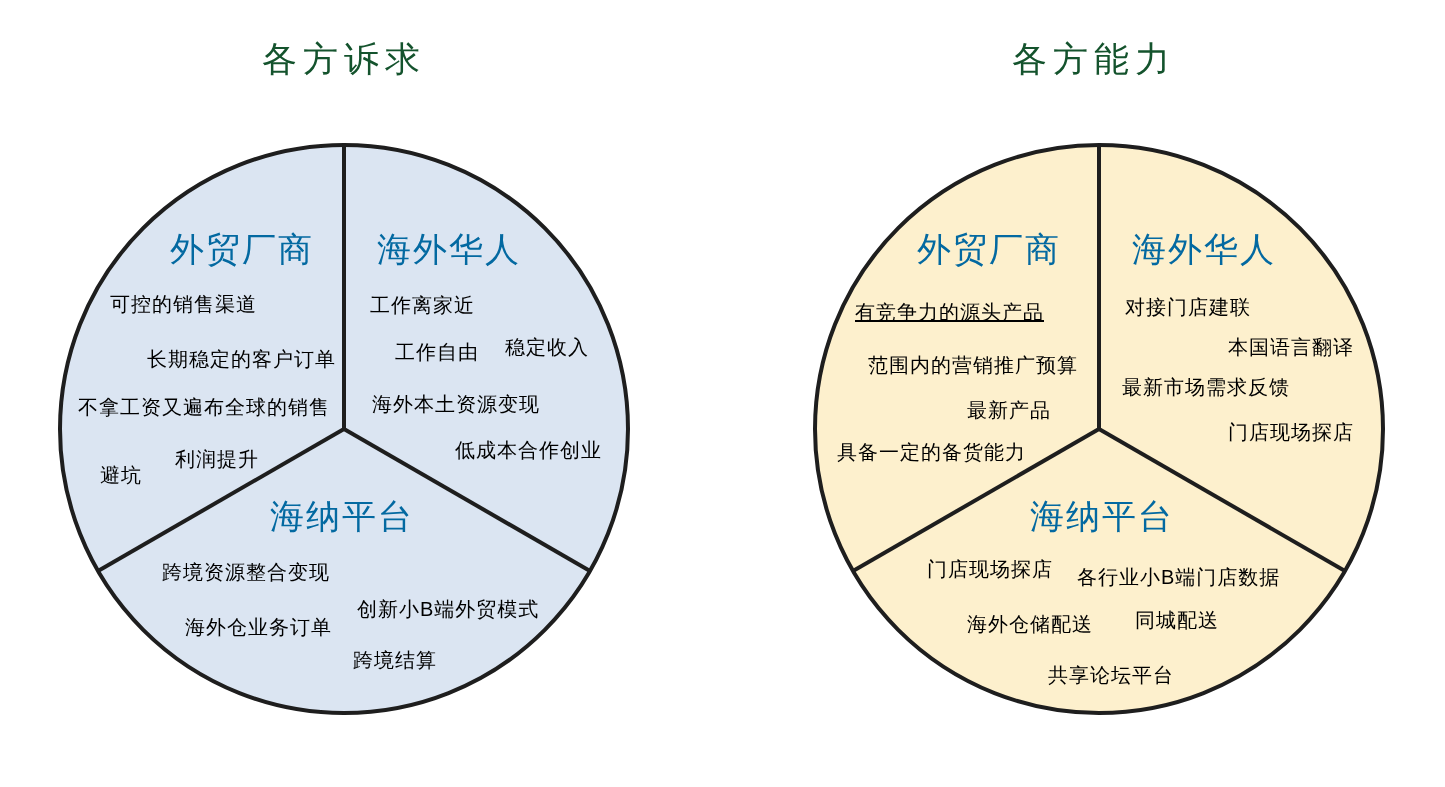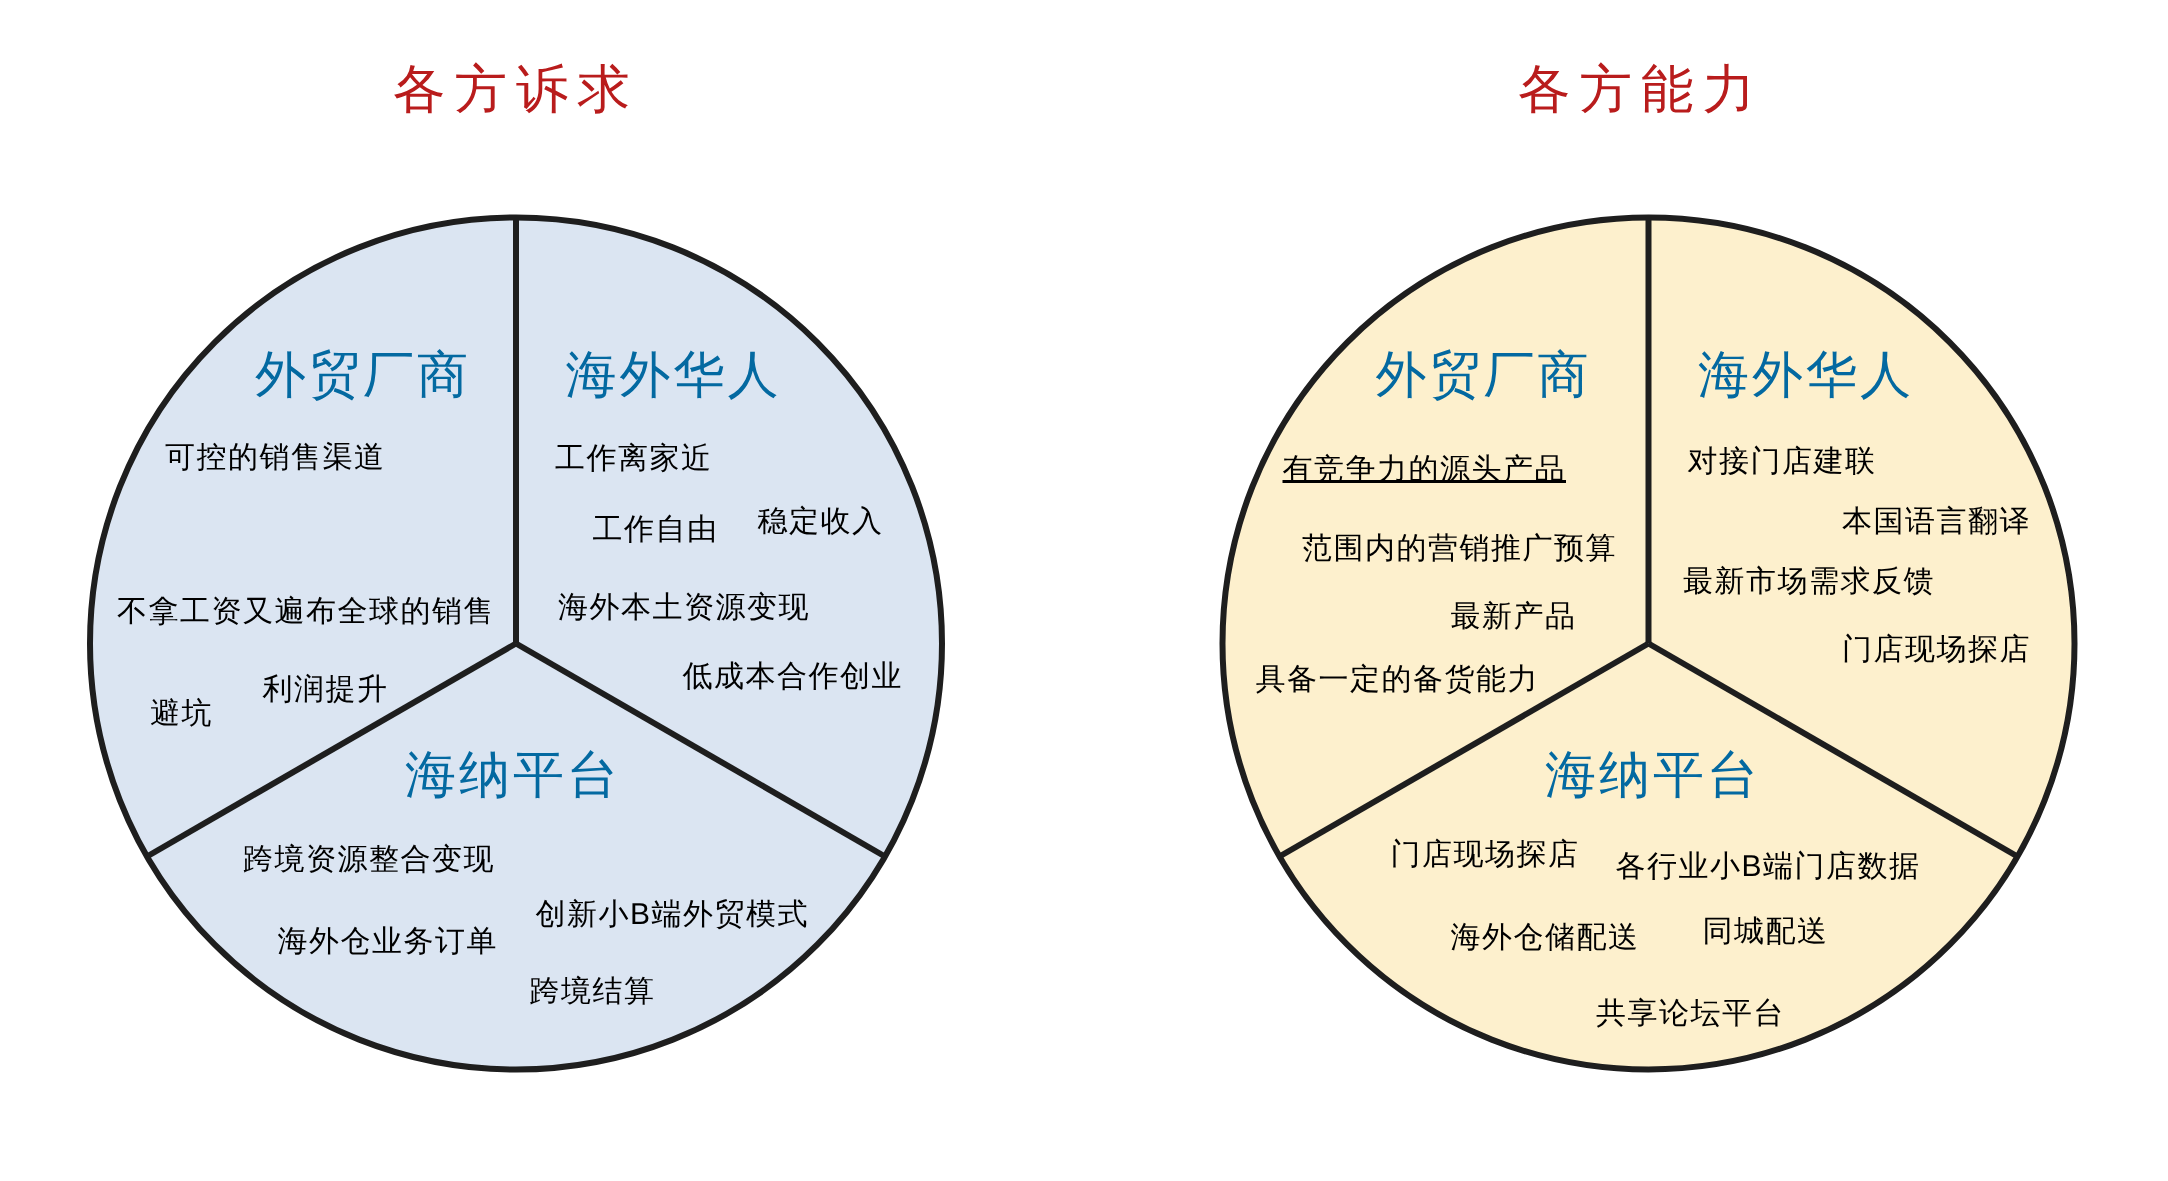--- a/index.html
+++ b/index.html
@@ -22,21 +22,21 @@
     top: 0;
     width: 1445px;
     height: 787px;
   }
   .chart-title {
     position: absolute;
     transform: translateX(-50%);
     font-size: 35px;
     letter-spacing: 6px;
     white-space: nowrap;
-    color: #b91c1c;
+    color: #14532d;
   }
   .sector-heading {
     position: absolute;
     font-size: 34px;
     letter-spacing: 2px;
     white-space: nowrap;
     color: #0369a1;
   }
   .item-label {
     position: absolute;
@@ -61,20 +61,21 @@
     <circle cx="1099" cy="429" r="284" stroke="#1e1e1e" stroke-width="4" fill="#fdf0cd"></circle>
     <line x1="1099" y1="145" x2="1099" y2="429" stroke="#1e1e1e" stroke-width="4"></line>
     <line x1="1099" y1="429" x2="853" y2="571" stroke="#1e1e1e" stroke-width="4"></line>
     <line x1="1099" y1="429" x2="1345" y2="571" stroke="#1e1e1e" stroke-width="4"></line>
   </svg>
 
   <div class="chart-title" style="left:344px; top:36px;">各方诉求</div>
 
   <div class="sector-heading" style="left:170px; top:227px;">外贸厂商</div>
   <span class="item-label" style="left:110px; top:291px;">可控的销售渠道</span>
+  <span class="item-label" style="left:147px; top:346px;">长期稳定的客户订单</span>
   <span class="item-label" style="left:78px; top:394px;">不拿工资又遍布全球的销售</span>
   <span class="item-label" style="left:175px; top:446px;">利润提升</span>
   <span class="item-label" style="left:100px; top:462px;">避坑</span>
 
   <div class="sector-heading" style="left:377px; top:227px;">海外华人</div>
   <span class="item-label" style="left:370px; top:292px;">工作离家近</span>
   <span class="item-label" style="left:395px; top:339px;">工作自由</span>
   <span class="item-label" style="left:505px; top:334px;">稳定收入</span>
   <span class="item-label" style="left:372px; top:391px;">海外本土资源变现</span>
   <span class="item-label" style="left:455px; top:437px;">低成本合作创业</span>
@@ -97,15 +98,15 @@
   <span class="item-label" style="left:1125px; top:294px;">对接门店建联</span>
   <span class="item-label" style="left:1228px; top:334px;">本国语言翻译</span>
   <span class="item-label" style="left:1122px; top:374px;">最新市场需求反馈</span>
   <span class="item-label" style="left:1228px; top:419px;">门店现场探店</span>
 
   <div class="sector-heading" style="left:1030px; top:494px;">海纳平台</div>
   <span class="item-label" style="left:927px; top:556px;">门店现场探店</span>
   <span class="item-label" style="left:1077px; top:564px;">各行业小B端门店数据</span>
   <span class="item-label" style="left:967px; top:611px;">海外仓储配送</span>
   <span class="item-label" style="left:1135px; top:607px;">同城配送</span>
-  <span class="item-label" style="left:1048px; top:662px;margin-left:16px;">共享论坛平台</span>
+  <span class="item-label" style="left:1048px; top:662px;">共享论坛平台</span>
 
 </div>
 
 </body></html>

